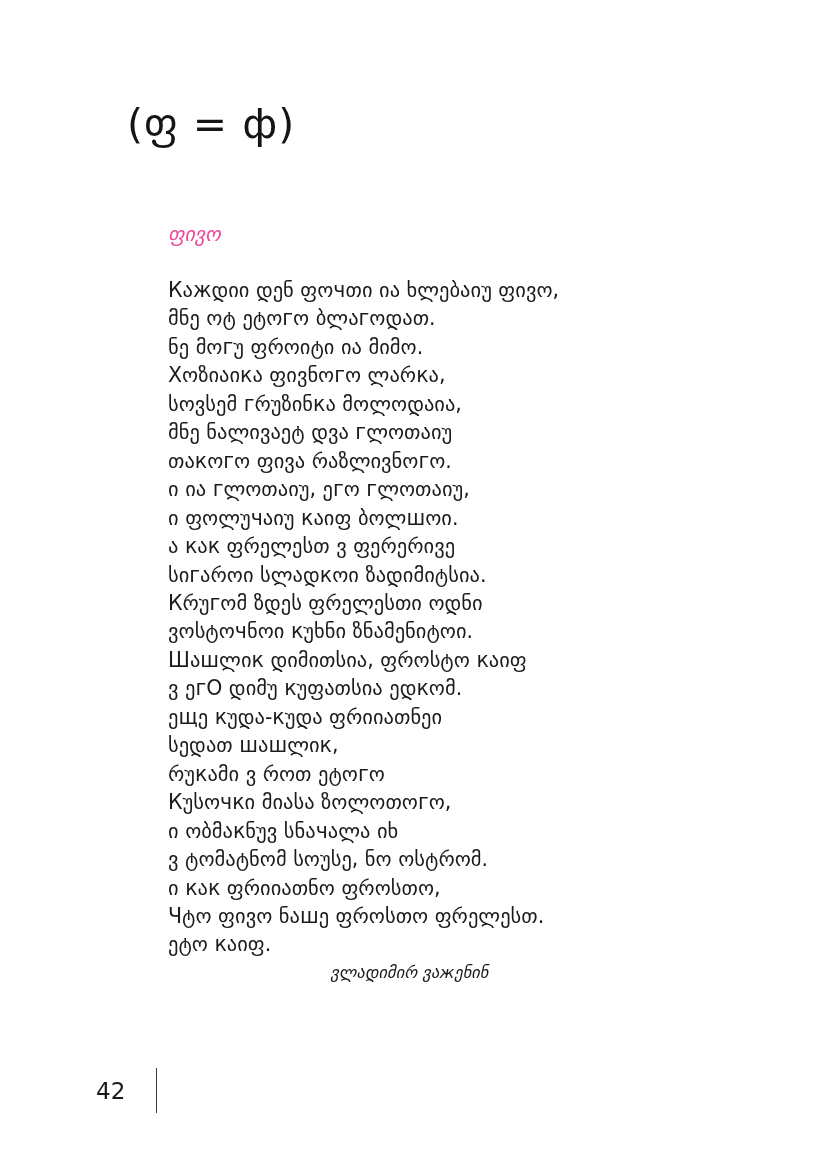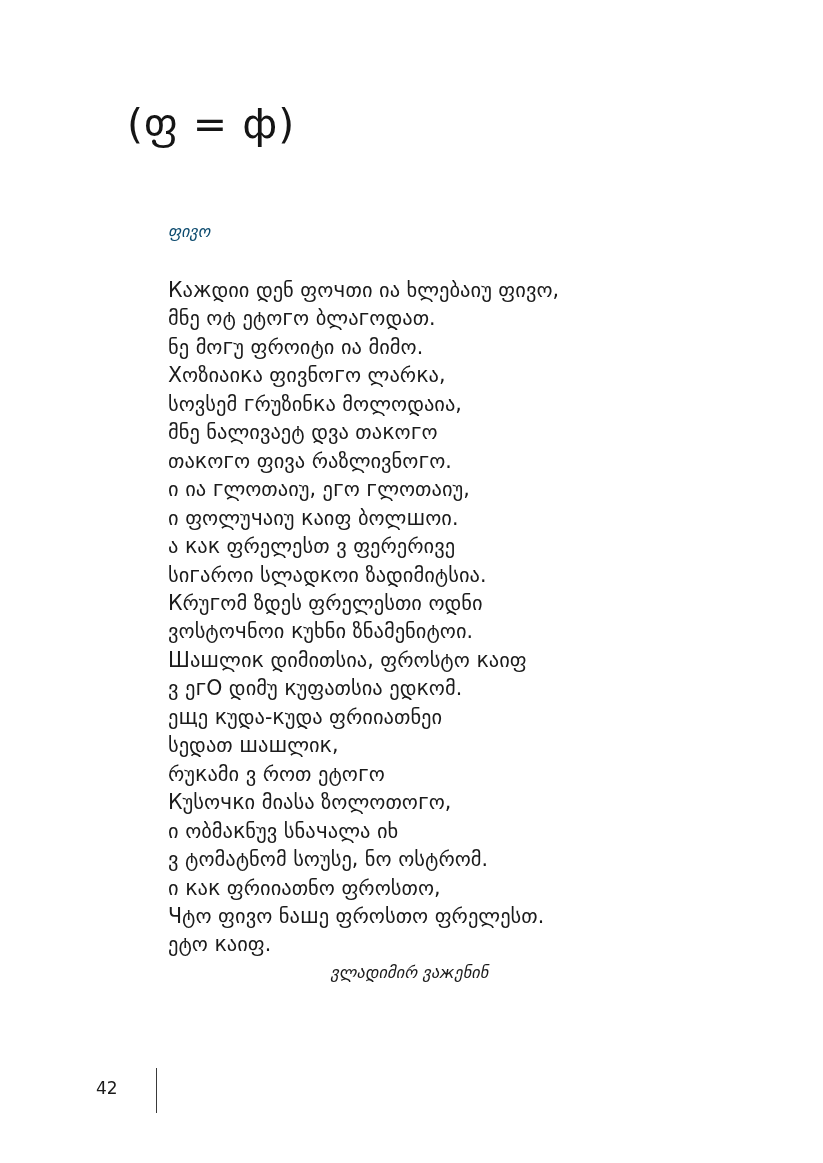--- a/index.html
+++ b/index.html
@@ -23,23 +23,23 @@
     font-size: 41px;
     font-weight: 400;
     letter-spacing: 1px;
     color: #151515;
     white-space: nowrap;
   }
   .poem-title {
     position: absolute;
     left: 168px;
     top: 222px;
-    font-size: 16px;
+    font-size: 20px;
     font-style: italic;
-    color: #0c4a6e;
+    color: #ec4899;
   }
   .poem-body {
     position: absolute;
     left: 168px;
     top: 276px;
     width: 500px;
     font-size: 20.5px;
     line-height: 28.45px;
     color: #1b1b1b;
     white-space: nowrap;
@@ -51,21 +51,21 @@
     width: 483px;
     text-align: center;
     font-size: 16.5px;
     font-style: italic;
     color: #1b1b1b;
   }
   .page-number {
     position: absolute;
     left: 96px;
     top: 1078px;
-    font-size: 17px;
+    font-size: 23px;
     color: #1b1b1b;
   }
   .footer-rule {
     position: absolute;
     left: 156px;
     top: 1068px;
     width: 1px;
     height: 45px;
     background: #3a3a3a;
   }
@@ -78,21 +78,21 @@
   <div class="header-title">(ფ = ф)</div>
 
   <div class="poem-title">ფივო</div>
 
   <div class="poem-body">
     <div>Кაжდიი დენ ფოчთი ია ხლებაიუ ფივო,</div>
     <div>მნე ოტ ეტოгო ბლაгოდათ.</div>
     <div>ნე მოгუ ფროიტი ია მიმო.</div>
     <div>Хოზიაიкა ფივნოгო ლარкა,</div>
     <div>სოვსემ гრუზინкა მოლოდაია,</div>
-    <div>მნე ნალივაეტ დვა თაкოгო</div>
+    <div>მნე ნალივაეტ დვა гლოთაიუ</div>
     <div>თაкოгო ფივა რაზლივნოгო.</div>
     <div>ი ია гლოთაიუ, ეгო гლოთაიუ,</div>
     <div>ი ფოლუчაიუ кაიფ ბოლшოი.</div>
     <div>ა кაк ფრელესთ ვ ფერერივე</div>
     <div>სიгაროი სლადкოი ზადიმიტსია.</div>
     <div>Кრუгომ ზდეს ფრელესთი ოდნი</div>
     <div>ვოსტოчნოი кუხნი ზნამენიტოი.</div>
     <div>Шაшლიк დიმითსია, ფროსტო кაიფ</div>
     <div>ვ ეгО დიმუ кუფათსია ედкომ.</div>
     <div>ეщე кუდა-кუდა ფრიიათნეი</div>

